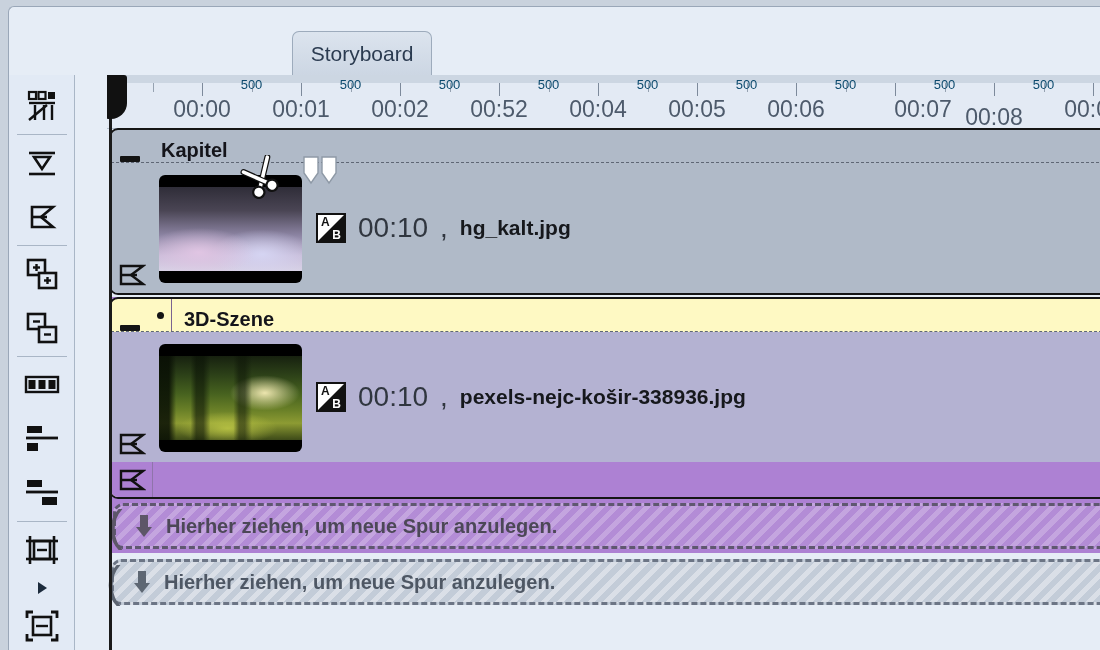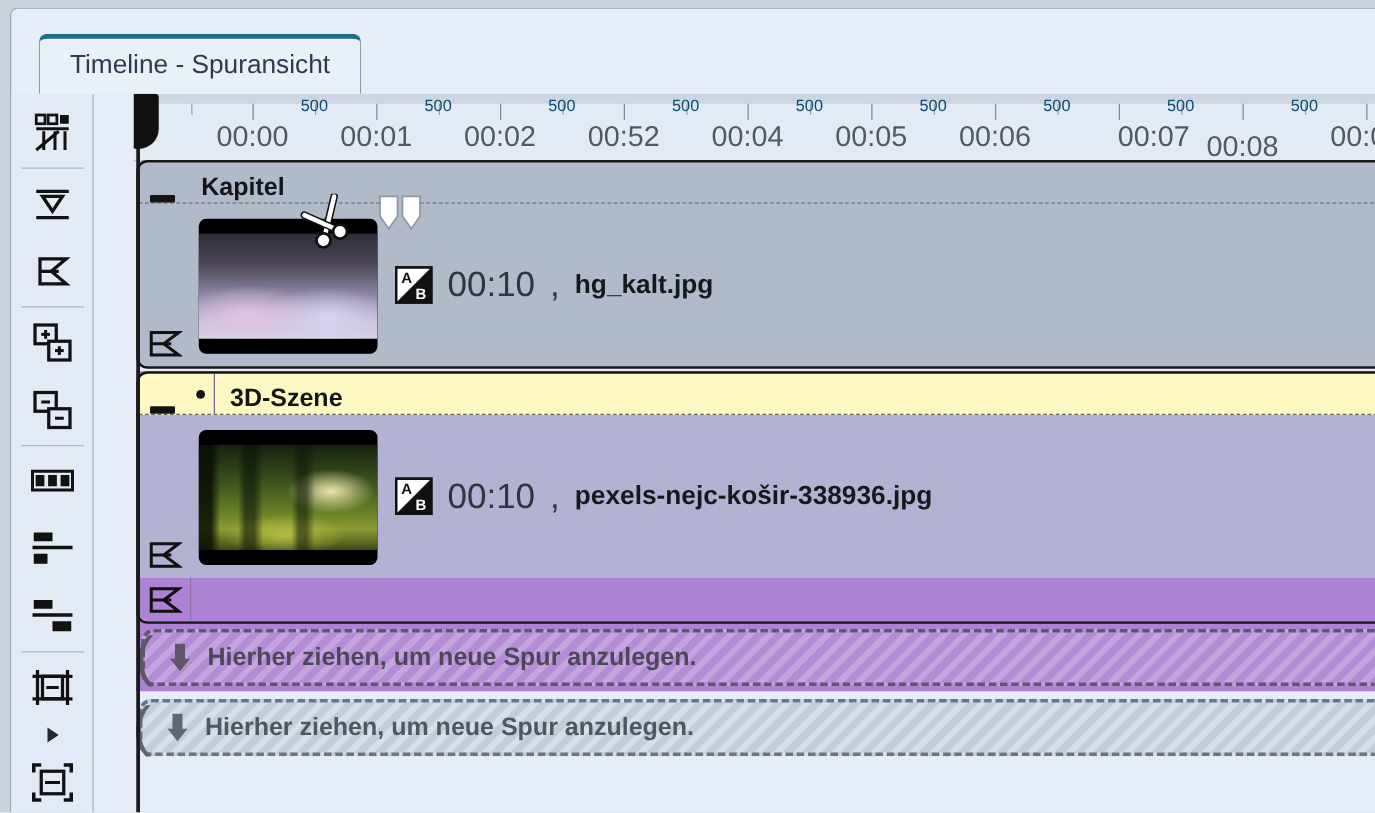--- a/index.html
+++ b/index.html
@@ -406,22 +406,22 @@
     padding-top: 2px;
   }
 </style>
 </head>
 <body>
 
 <div id="app">
   <div class="panel">
 
     <div class="tabstrip">
-      <div class="tab tab-active">
-        <span>Timeline - Spuransicht</span>
+      <div class="tab tab-inactive">
+        <span>Storyboard</span>
       </div>
     </div>
 
     <div class="bodyrow">
 
       <div class="toolcol">
 
         <div class="toolbtn">
           <svg width="34" height="34" viewBox="0 0 34 34">
             <rect x="4" y="3" width="7" height="7" fill="none" stroke="#111" stroke-width="2.2"></rect>

